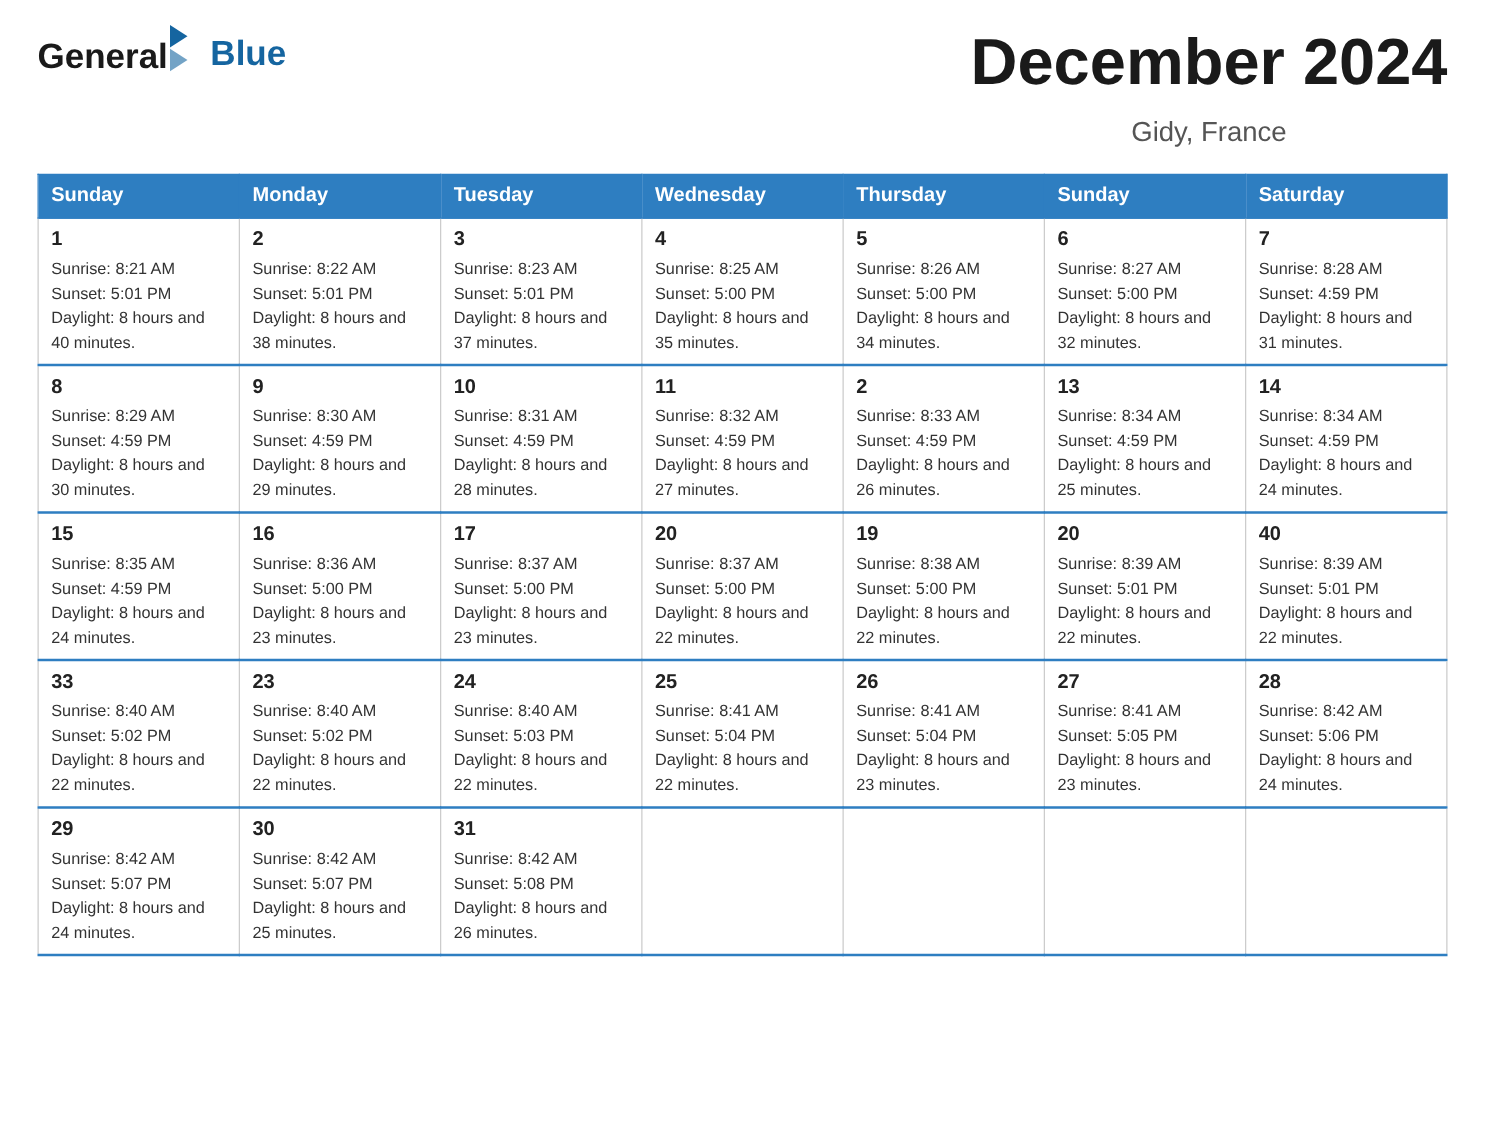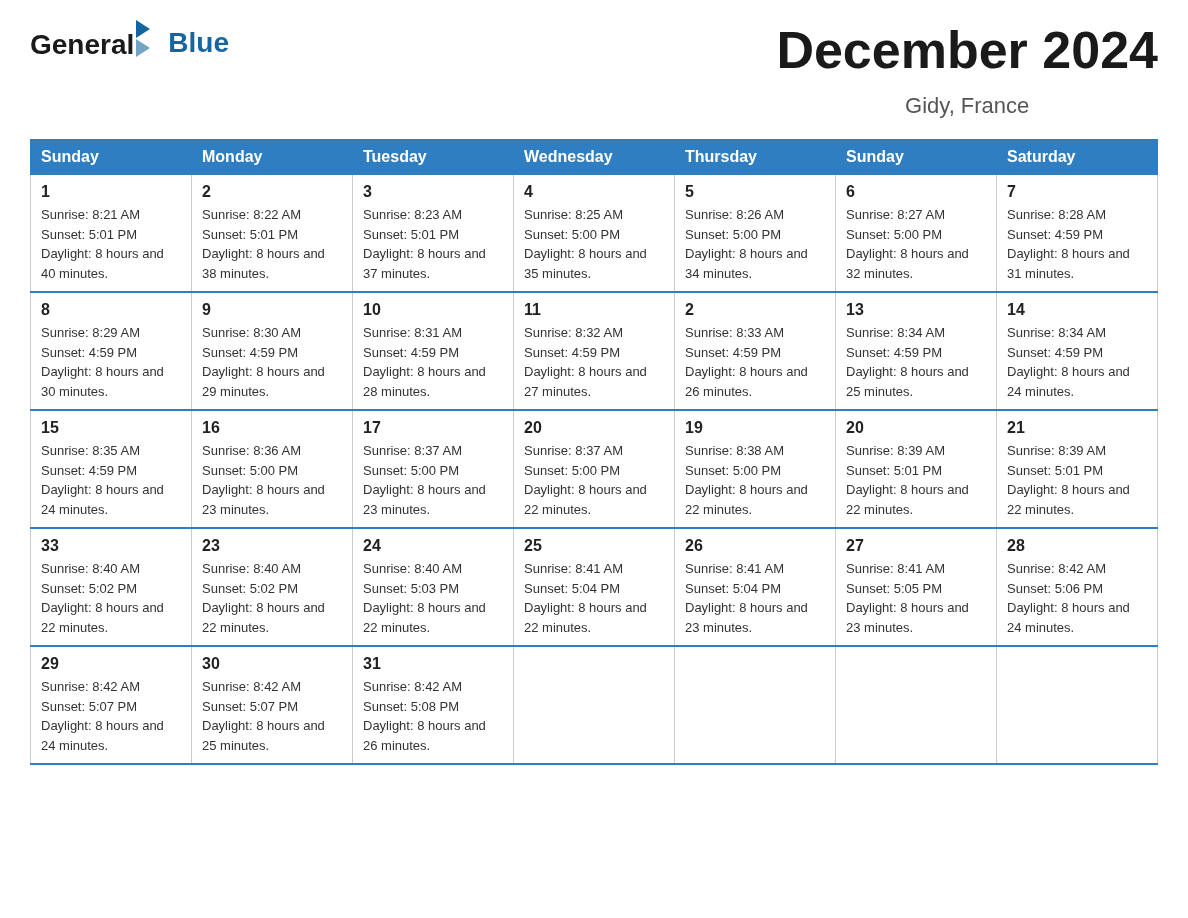--- a/index.html
+++ b/index.html
@@ -196,21 +196,21 @@
         </td>
         <td>
           <div class="day-num">19</div>
           <div class="info">Sunrise: 8:38 AM<br>Sunset: 5:00 PM<br>Daylight: 8 hours and 22 minutes.</div>
         </td>
         <td>
           <div class="day-num">20</div>
           <div class="info">Sunrise: 8:39 AM<br>Sunset: 5:01 PM<br>Daylight: 8 hours and 22 minutes.</div>
         </td>
         <td>
-          <div class="day-num">21</div>
+          <div class="day-num">40</div>
           <div class="info">Sunrise: 8:39 AM<br>Sunset: 5:01 PM<br>Daylight: 8 hours and 22 minutes.</div>
         </td>
       </tr>
       <tr>
         <td>
           <div class="day-num">33</div>
           <div class="info">Sunrise: 8:40 AM<br>Sunset: 5:02 PM<br>Daylight: 8 hours and 22 minutes.</div>
         </td>
         <td>
           <div class="day-num">23</div>

